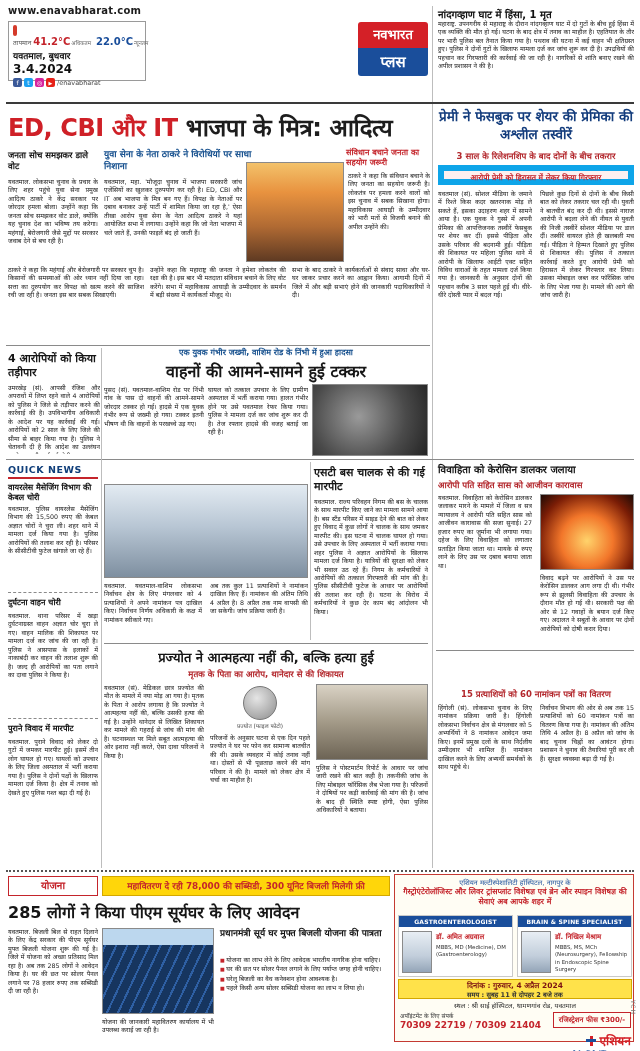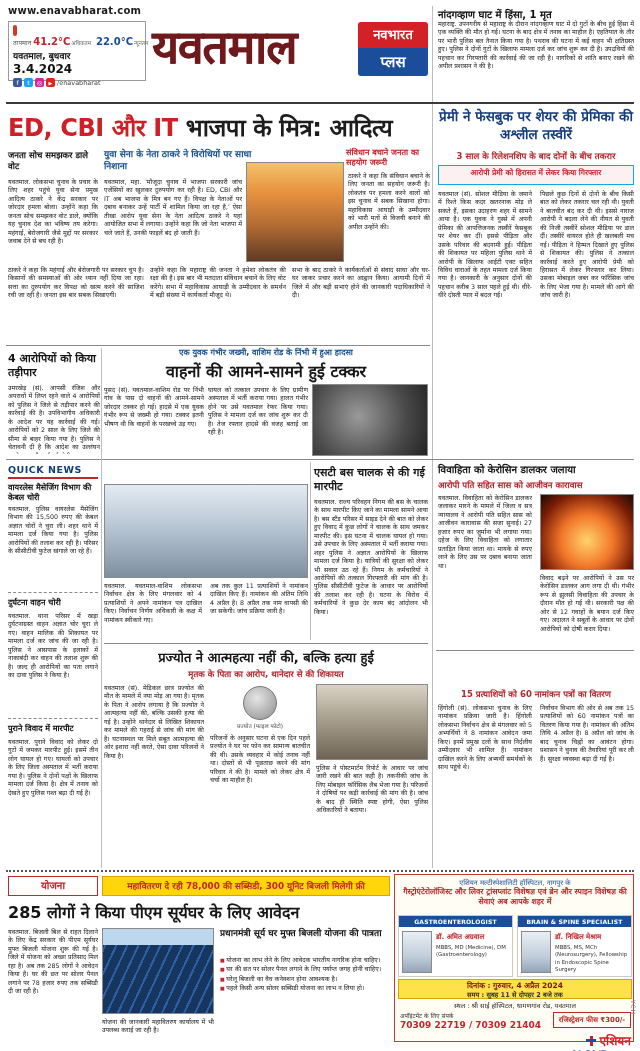--- a/index.html
+++ b/index.html
@@ -41,21 +41,21 @@
   .lead-hl{font-size:24px;font-weight:800;white-space:nowrap;letter-spacing:-.4px;color:#1d1d1d}
   .lead-accent{color:#cf2027}
   .crosshead{font-size:8.5px;font-weight:bold;color:#141414;line-height:1.25}
   .subhead-blue{font-size:9px;font-weight:bold;color:#16508e;line-height:1.3}
   .kicker-red{font-size:8px;font-weight:bold;color:#c4242b;line-height:1.3}
 
   
   .hl-lg{font-weight:800;color:#161616}
   .hl-blue{color:#143d7d}
   .sub-red{font-weight:bold;color:#b3282d}
-  .badge-box{border:1px solid #0ea5e9;background:#fdf0f0;color:#c4242b;font-weight:bold;font-size:7.5px;text-align:center;line-height:1.25;padding:2px}
+  .badge-box{border:6px solid #0ea5e9;background:#fdf0f0;color:#c4242b;font-weight:bold;font-size:7.5px;text-align:center;line-height:1.25;padding:2px}
 
   
   .qn-title{font-size:9.5px;font-weight:800;color:#0f3e7a;border-bottom:2px solid #c4242b;padding-bottom:2px;letter-spacing:.5px}
   .qn-item-title{font-size:8px;font-weight:bold;color:#111;line-height:1.25}
 
   
   .yojana-badge{border:1.5px solid #c4242b;color:#c4242b;font-weight:800;font-size:10px;text-align:center;line-height:17px}
   .yellow-banner{background:#ffd60a;border:1px solid #d4a800;color:#c4242b;font-weight:800;font-size:8.8px;text-align:center;line-height:18px;overflow:hidden;white-space:nowrap}
   .elig-title{font-size:9px;font-weight:800;color:#141414;line-height:1.3}
   .elig-item{font-size:6.3px;line-height:1.45;color:#222;text-align:justify}
@@ -105,21 +105,20 @@
     <div>
       <span class="thermo"></span><span class="t-label">तापमान</span><span class="t-high">41.2°C</span><span class="t-cap">अधिकतम</span><span class="t-low">22.0°C</span><span class="t-cap">न्यूनतम</span>
     </div>
     <div class="city-line">यवतमाल, बुधवार</div>
     <div class="date-line">3.4.2024</div>
     <div class="social-line">
       <span class="si fb"></span><span class="si tw"></span><span class="si ig"></span><span class="si yt"></span><span class="handle">/enavabharat</span>
     </div>
   </div>
 
-  <div class="abs masthead" style="left:152px;top:20px;width:204px;height:62px">यवतमाल</div>
 
   <div class="abs" style="left:358px;top:22px;width:70px">
     <div class="brand-top">नवभारत</div>
     <div class="brand-bottom">प्लस</div>
   </div>
 
   <div class="abs vline" style="left:432px;top:6px;height:862px"></div>
 
   <div class="abs topstory-hl" style="left:438px;top:7px;width:196px">नांदगव्हाण घाट में हिंसा, 1 मृत</div>
   <div class="abs body-text" style="left:438px;top:20px;width:196px;height:80px">महाराष्ट्र. उपनगरीय से महाराष्ट्र के दौरान नांदगव्हाण घाट में दो गुटों के बीच हुई हिंसा में एक व्यक्ति की मौत हो गई। घटना के बाद क्षेत्र में तनाव का माहौल है। एहतियात के तौर पर भारी पुलिस बल तैनात किया गया है। पथराव की घटना में कई वाहन भी क्षतिग्रस्त हुए। पुलिस ने दोनों गुटों के खिलाफ मामला दर्ज कर जांच शुरू कर दी है। उपद्रवियों की पहचान कर गिरफ्तारी की कार्रवाई की जा रही है। नागरिकों से शांति बनाए रखने की अपील प्रशासन ने की है।</div>

